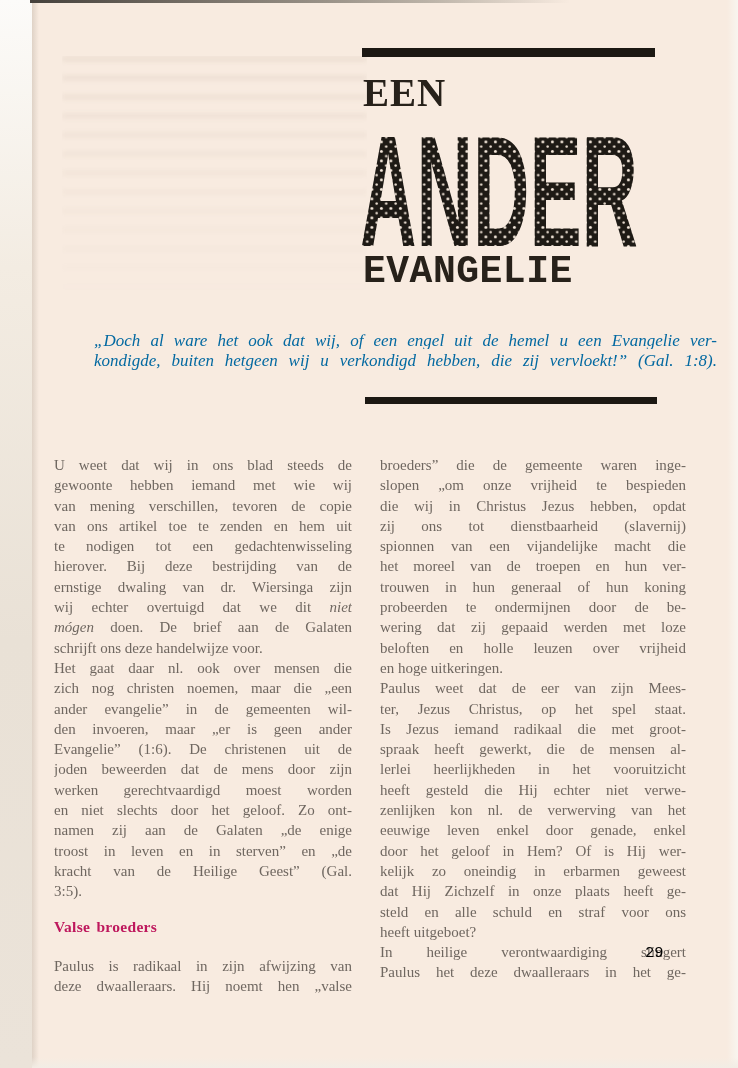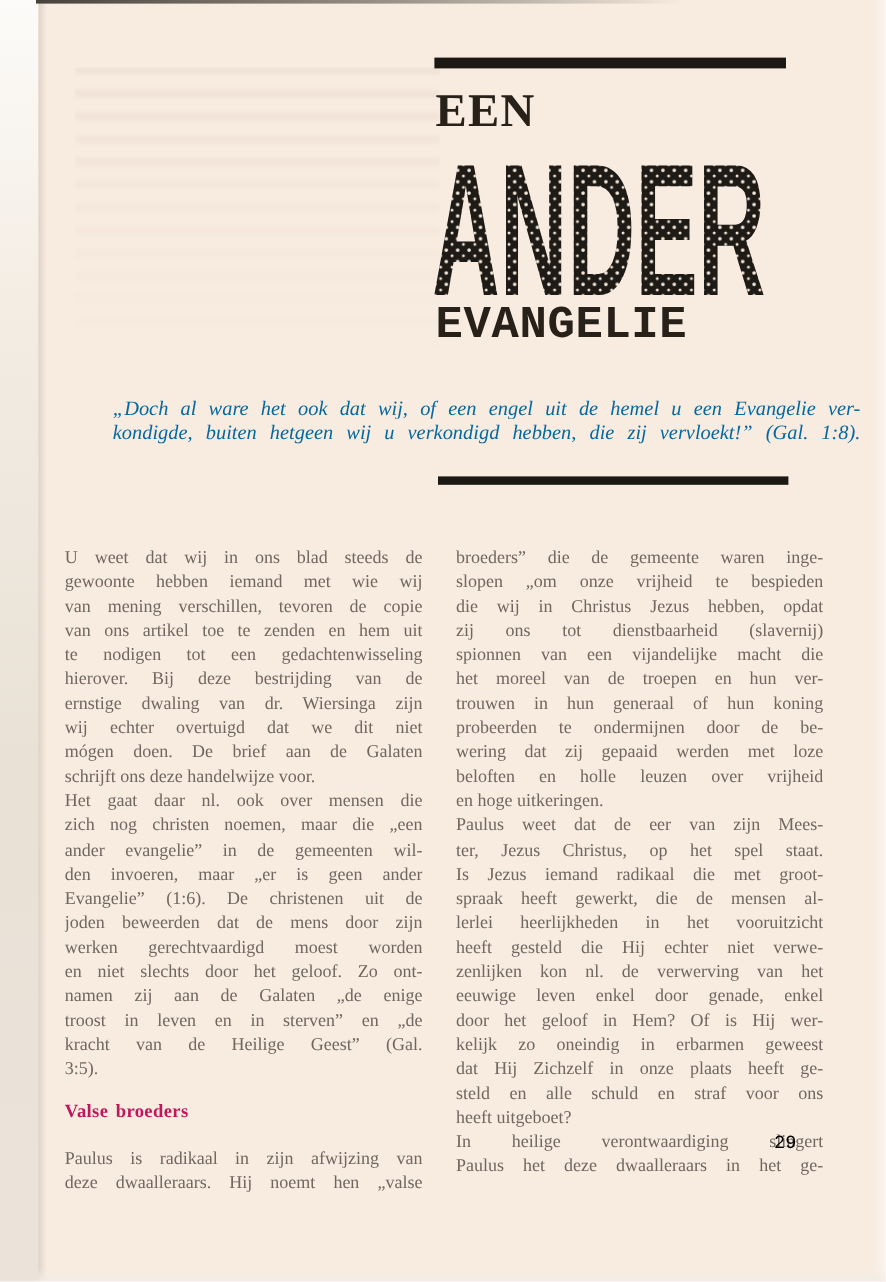--- a/index.html
+++ b/index.html
@@ -61,21 +61,21 @@
     position:absolute; top:455px;
     font-size:15px; line-height:20.3px; color:#6f6760;
   }
   .col-left  { left:54px;  width:298px; }
   .col-right { left:380px; width:306px; }
   .line {
     text-align:justify; text-align-last:justify;
     height:20.3px; overflow:hidden;
   }
   .line.noj { text-align-last:auto; }
-  .em { }
+  .em { font-style:italic; }
   .col-heading {
     font-weight:bold; font-size:15.5px; color:#be185d;
     letter-spacing:0.3px; word-spacing:2px;
     margin-top:15px; margin-bottom:19px; line-height:20.3px;
   }
   .pageno {
     position:absolute; left:645px; top:944px;
     font-size:15.5px; color:#000000;font-family:Liberation Mono, monospace;
   }
 </style>

